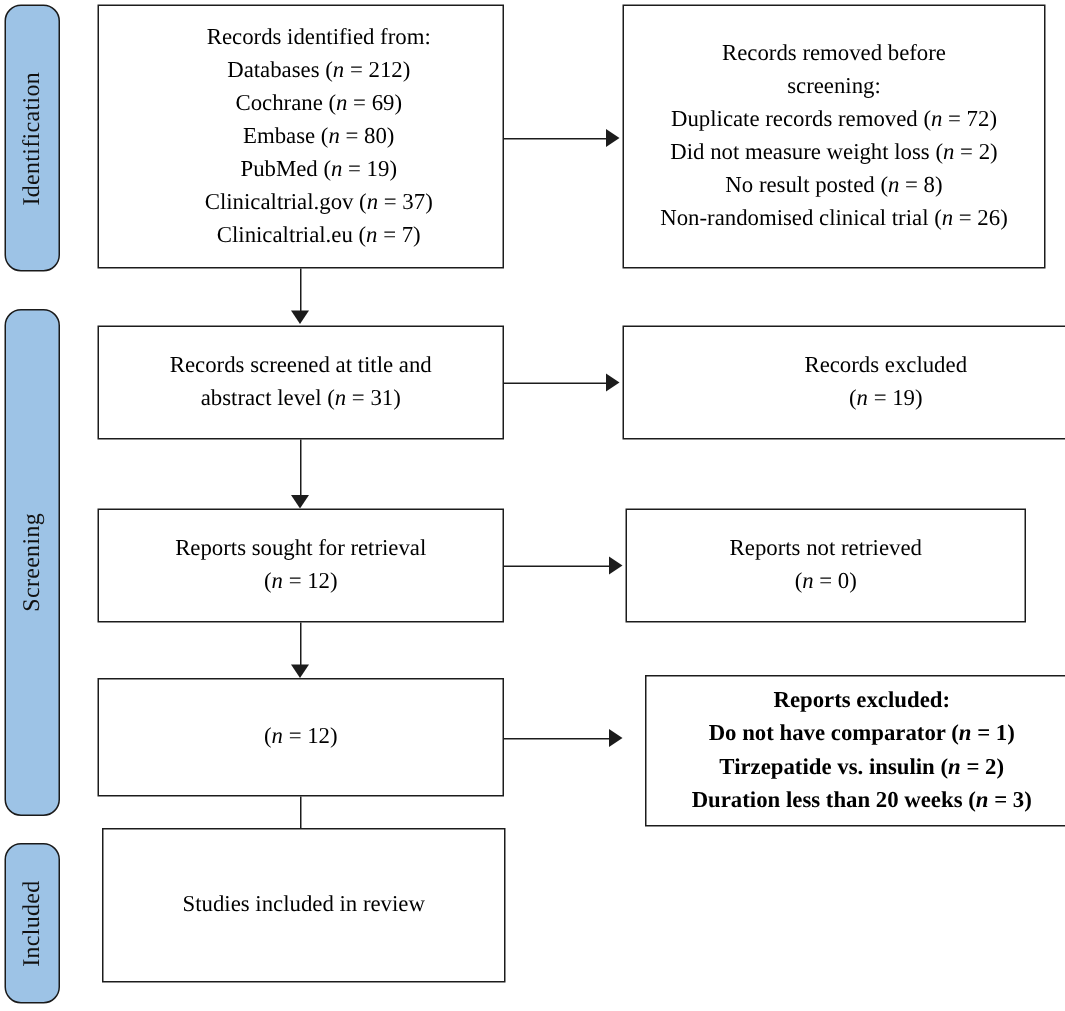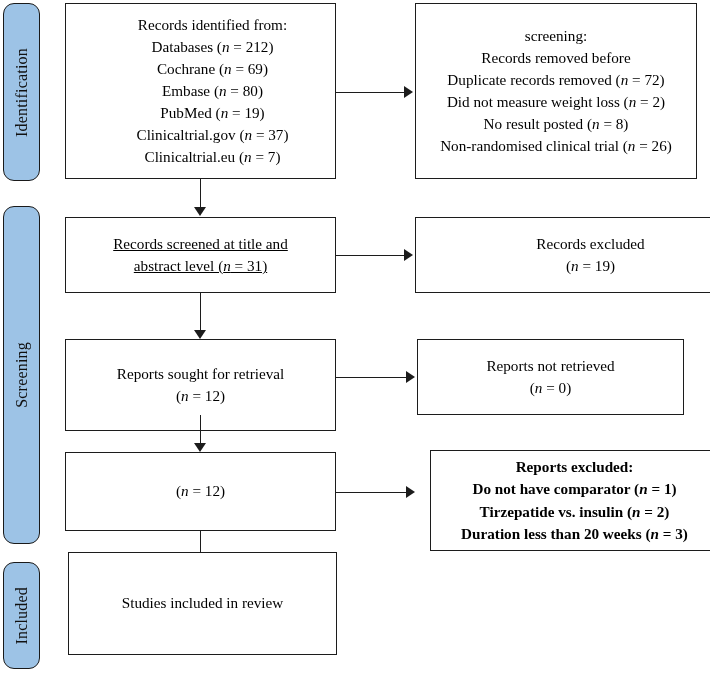--- a/index.html
+++ b/index.html
@@ -117,50 +117,50 @@
       <div class="box-line">PubMed (<em class="n">n</em> = 19)</div>
       <div class="box-line">Clinicaltrial.gov (<em class="n">n</em> = 37)</div>
       <div class="box-line">Clinicaltrial.eu (<em class="n">n</em> = 7)</div>
     </div>
   </div>
 
   <div class="hline" style="left:336px; top:92px; width:70px;"></div>
   <div class="arrow-right" style="left:404px; top:86px;"></div>
 
   <div class="box center" style="left:415px; top:3px; width:282px; height:176px;">
+    <div class="box-line">Records removed before</div>
     <div class="box-line">screening:</div>
-    <div class="box-line">Records removed before</div>
     <div class="indent-block">
       <div class="box-line">Duplicate records removed (<em class="n">n</em> = 72)</div>
       <div class="box-line">Did not measure weight loss (<em class="n">n</em> = 2)</div>
       <div class="box-line">No result posted (<em class="n">n</em> = 8)</div>
       <div class="box-line">Non-randomised clinical trial (<em class="n">n</em> = 26)</div>
     </div>
   </div>
 
   <div class="vline" style="left:200px; top:179px; height:29px;"></div>
   <div class="arrow-down" style="left:194px; top:207px;"></div>
 
-  <div class="box center" style="left:65px; top:217px; width:271px; height:76px;text-decoration:underline;">
+  <div class="box center" style="left:65px; top:217px; width:271px; height:76px;">
     <div class="box-line">Records screened at title and</div>
     <div class="box-line">abstract level (<em class="n">n</em> = 31)</div>
   </div>
 
   <div class="hline" style="left:336px; top:255px; width:70px;"></div>
   <div class="arrow-right" style="left:404px; top:249px;"></div>
 
   <div class="box center" style="left:415px; top:217px; width:351px; height:76px;">
     <div class="box-line">Records excluded</div>
     <div class="box-line">(<em class="n">n</em> = 19)</div>
   </div>
 
   <div class="vline" style="left:200px; top:293px; height:38px;"></div>
   <div class="arrow-down" style="left:194px; top:330px;"></div>
 
-  <div class="box center" style="left:65px; top:339px; width:271px; height:92px;">
+  <div class="box center" style="left:65px; top:339px; width:271px; height:76px;">
     <div class="box-line">Reports sought for retrieval</div>
     <div class="box-line">(<em class="n">n</em> = 12)</div>
   </div>
 
   <div class="hline" style="left:336px; top:377px; width:72px;"></div>
   <div class="arrow-right" style="left:406px; top:371px;"></div>
 
   <div class="box center" style="left:417px; top:339px; width:267px; height:76px;justify-content:center;">
     <div class="box-line">Reports not retrieved</div>
     <div class="box-line">(<em class="n">n</em> = 0)</div>

